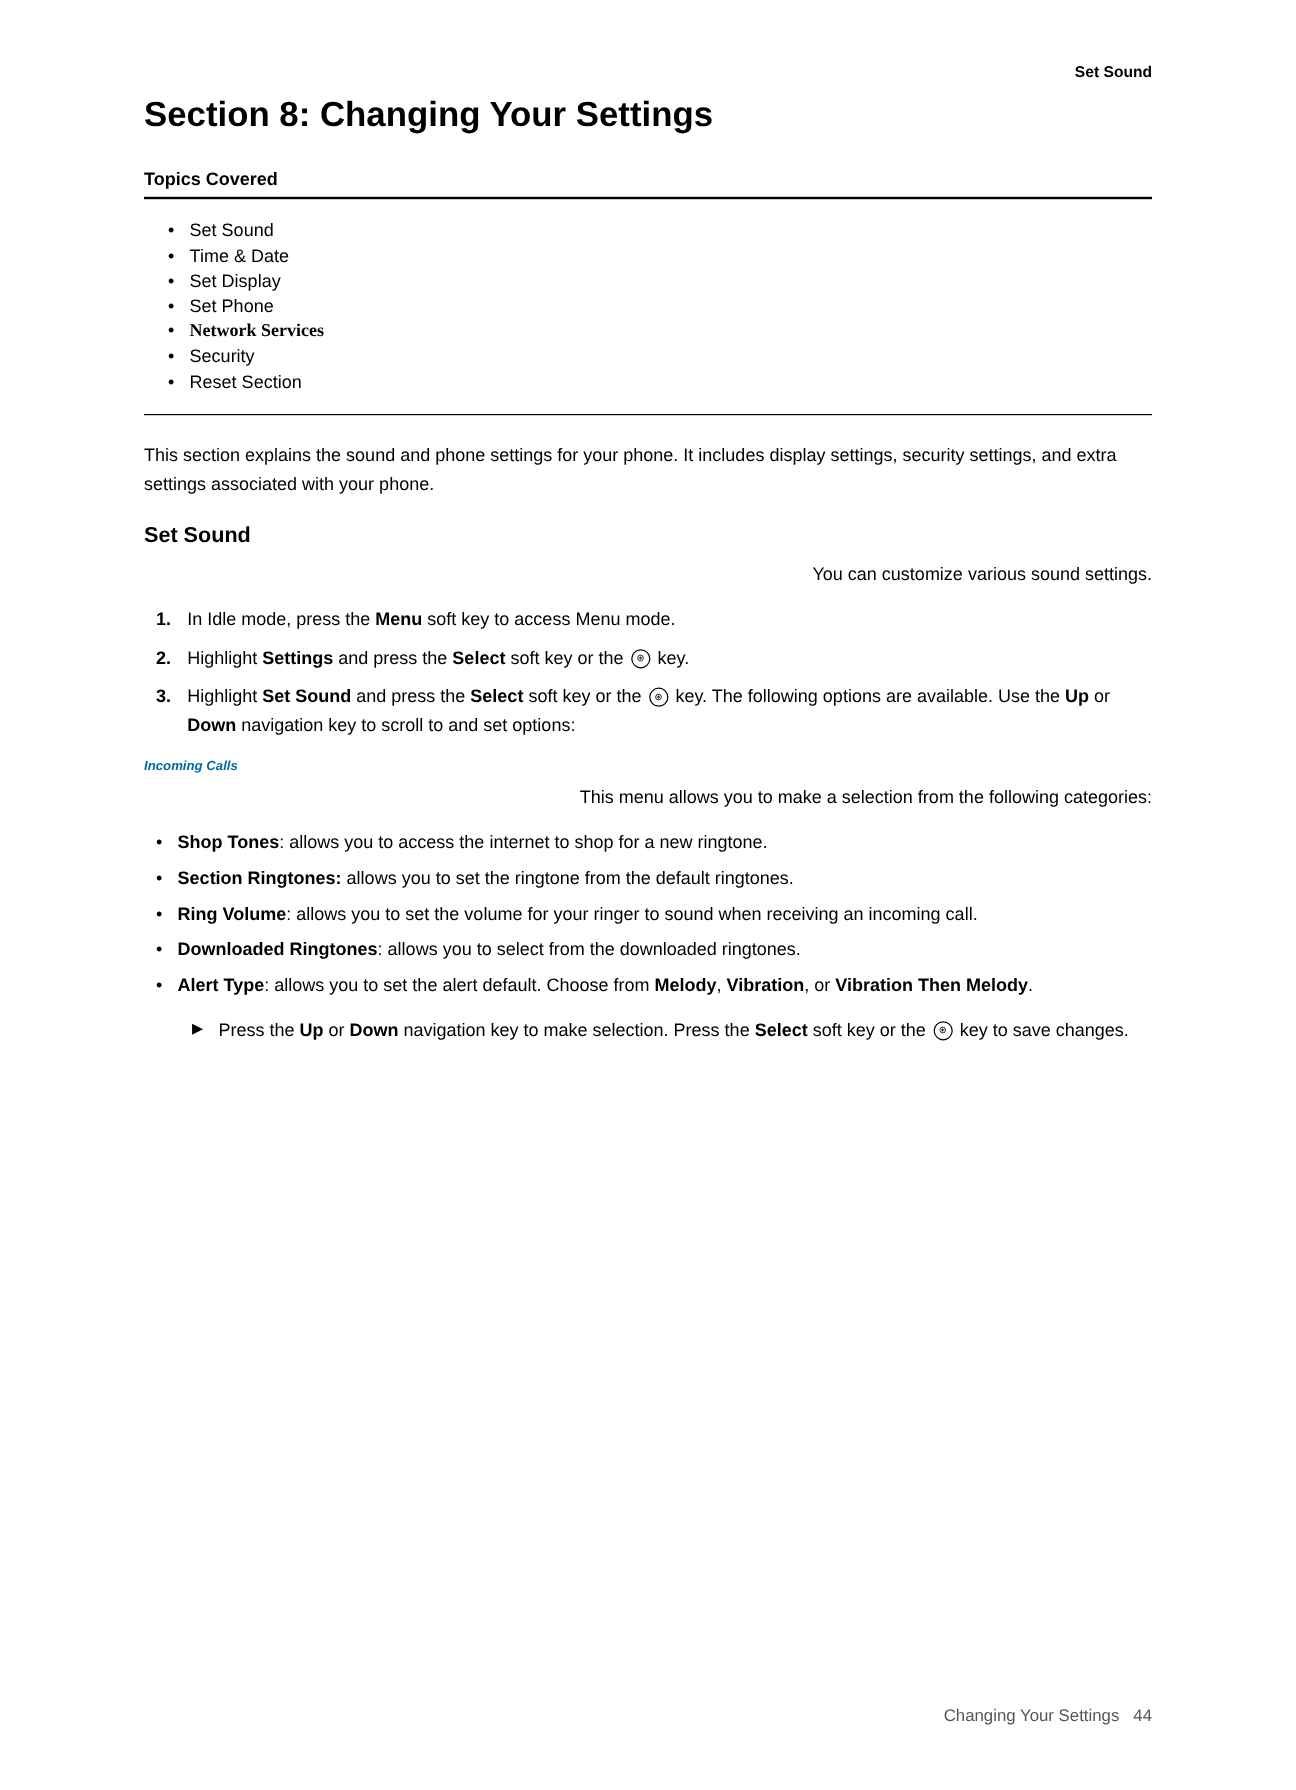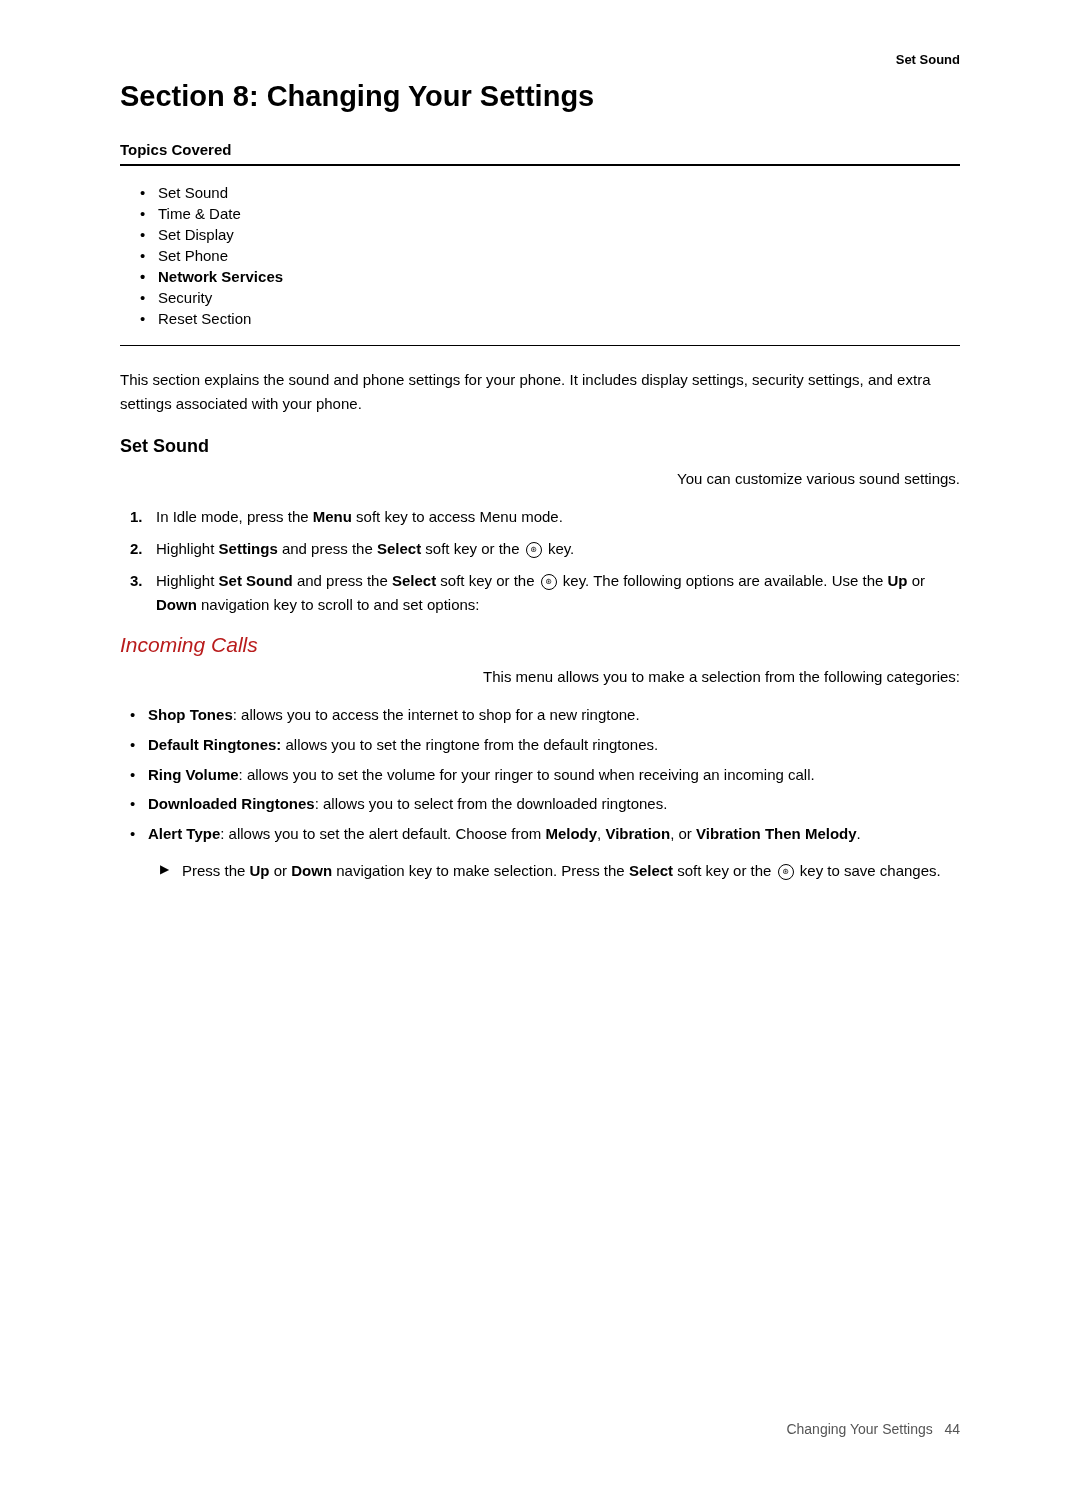--- a/index.html
+++ b/index.html
@@ -77,20 +77,21 @@
 
     .topics-list li::before {
       content: "•";
       position: absolute;
       left: 0;
       top: 0;
     }
 
     .topics-list li.bold-item {
       font-weight: bold;
+      font-family: Liberation Serif, serif;
     }
 
     .intro-text {
       font-size: 15px;
       line-height: 1.6;
       margin-bottom: 20px;
       color: #000;
     }
 
     .subsection-title {
@@ -123,25 +124,25 @@
     }
 
     .numbered-list li .num {
       position: absolute;
       left: 10px;
       top: 0;
       font-weight: bold;
     }
 
     .subsub-title {
-      font-size: 21px;
+      font-size: 11px;
       font-style: italic;
-      font-weight: normal;
+      font-weight: bold;
       margin-bottom: 8px;
-      color: #b91c1c;
+      color: #0369a1;
     }
 
     .bullet-list {
       list-style: none;
       padding: 0;
       margin: 0 0 12px 10px;
     }
 
     .bullet-list li {
       font-size: 15px;
@@ -255,21 +256,21 @@
 
   <div>
     <p class="subsub-title">Incoming Calls</p>
     <p class="subsection-body">This menu allows you to make a selection from the following categories:</p>
 
     <ul class="bullet-list">
       <li>
         <strong>Shop Tones</strong>: allows you to access the internet to shop for a new ringtone.
       </li>
       <li>
-        <strong>Default Ringtones:</strong> allows you to set the ringtone from the default ringtones.
+        <strong>Section Ringtones:</strong> allows you to set the ringtone from the default ringtones.
       </li>
       <li>
         <strong>Ring Volume</strong>: allows you to set the volume for your ringer to sound when receiving an incoming call.
       </li>
       <li>
         <strong>Downloaded Ringtones</strong>: allows you to select from the downloaded ringtones.
       </li>
       <li>
         <strong>Alert Type</strong>: allows you to set the alert default. Choose from <strong>Melody</strong>, <strong>Vibration</strong>, or <strong>Vibration Then Melody</strong>.
       </li>

